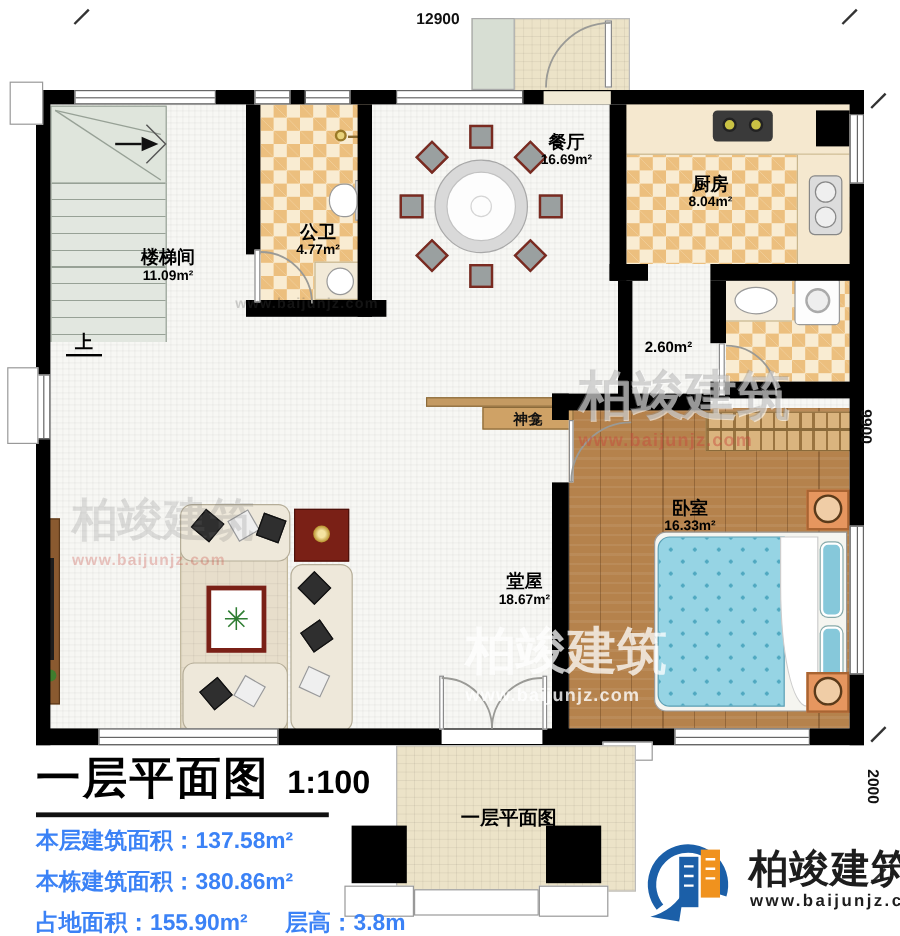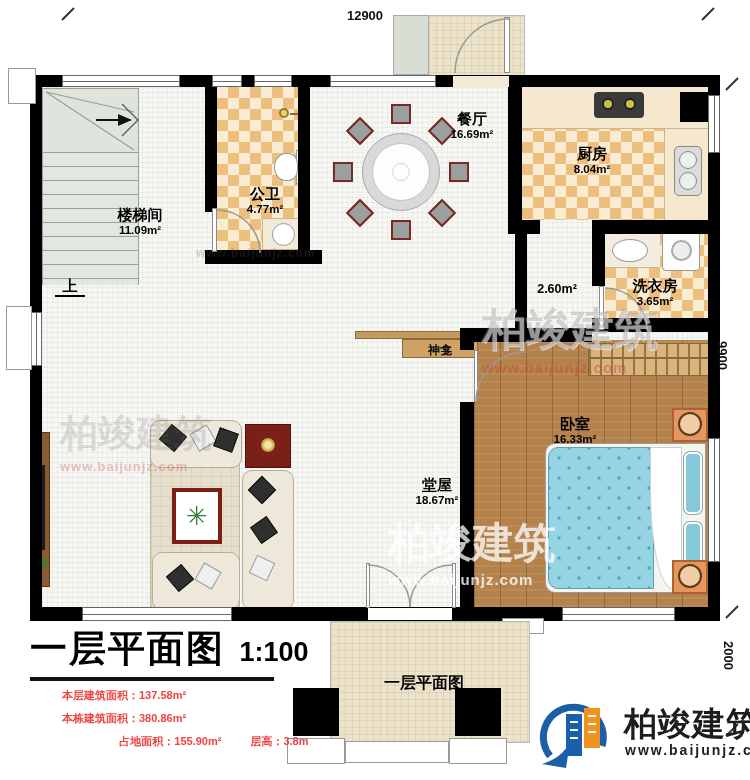--- a/index.html
+++ b/index.html
@@ -40,21 +40,21 @@
   .room-label .ar{font-size:11.5px;font-weight:bold;display:block;}
   .dim{position:absolute;font-size:13px;font-weight:bold;color:#111;text-align:center;}
   .dim.rot{transform:rotate(90deg);}
   .wm{position:absolute;text-align:left;pointer-events:none;white-space:nowrap;}
   .wm .t{display:block;font-weight:bold;}
   .wm .u{display:block;font-weight:bold;letter-spacing:1px;}
   .furn{position:absolute;box-sizing:border-box;}
   .chair{position:absolute;width:20px;height:20px;background:#9aa0a0;border:2px solid #7a2a20;box-sizing:border-box;}
   .pillow{position:absolute;width:18px;height:18px;background:#2f2f2f;border:1px solid #111;}
   .titleblock{position:absolute;color:#000;}
-  .stat-line{font-size:11px;font-weight:bold;color:#ef4444;white-space:nowrap;margin-left:32px;}
+  .stat-line{font-size:19px;font-weight:bold;color:#3b82f6;white-space:nowrap;}
 </style>
 </head>
 <body>
 
 <div id="canvas">
 
   <div class="floor-porch" style="left:393px;top:15px;width:130px;height:60px;"></div>
   <div class="abs" style="left:393px;top:15px;width:36px;height:60px;background:#d7ded3;border:1px solid #aaa;box-sizing:border-box;"></div>
 
   <div class="floor-tile" style="left:42px;top:87px;width:666px;height:520px;"></div>
@@ -242,24 +242,20 @@
       <span class="ar">4.77m²</span>
   </div>
   <div class="room-label" style="left:427px;top:111px;width:90px;">
     <span class="nm">餐厅</span>
       <span class="ar">16.69m²</span>
   </div>
   <div class="room-label" style="left:547px;top:146px;width:90px;">
     <span class="nm">厨房</span>
       <span class="ar">8.04m²</span>
   </div>
-  <div class="room-label" style="left:610px;top:278px;width:90px;">
-    <span class="nm">洗衣房</span>
-      <span class="ar">3.65m²</span>
-  </div>
   <div class="room-label" style="left:512px;top:283px;width:90px;">
     <span class="ar" style="font-size:12.5px;">2.60m²</span>
   </div>
   <div class="room-label" style="left:530px;top:416px;width:90px;">
     <span class="nm">卧室</span>
       <span class="ar">16.33m²</span>
   </div>
   <div class="room-label" style="left:392px;top:477px;width:90px;">
     <span class="nm">堂屋</span>
       <span class="ar">18.67m²</span>

